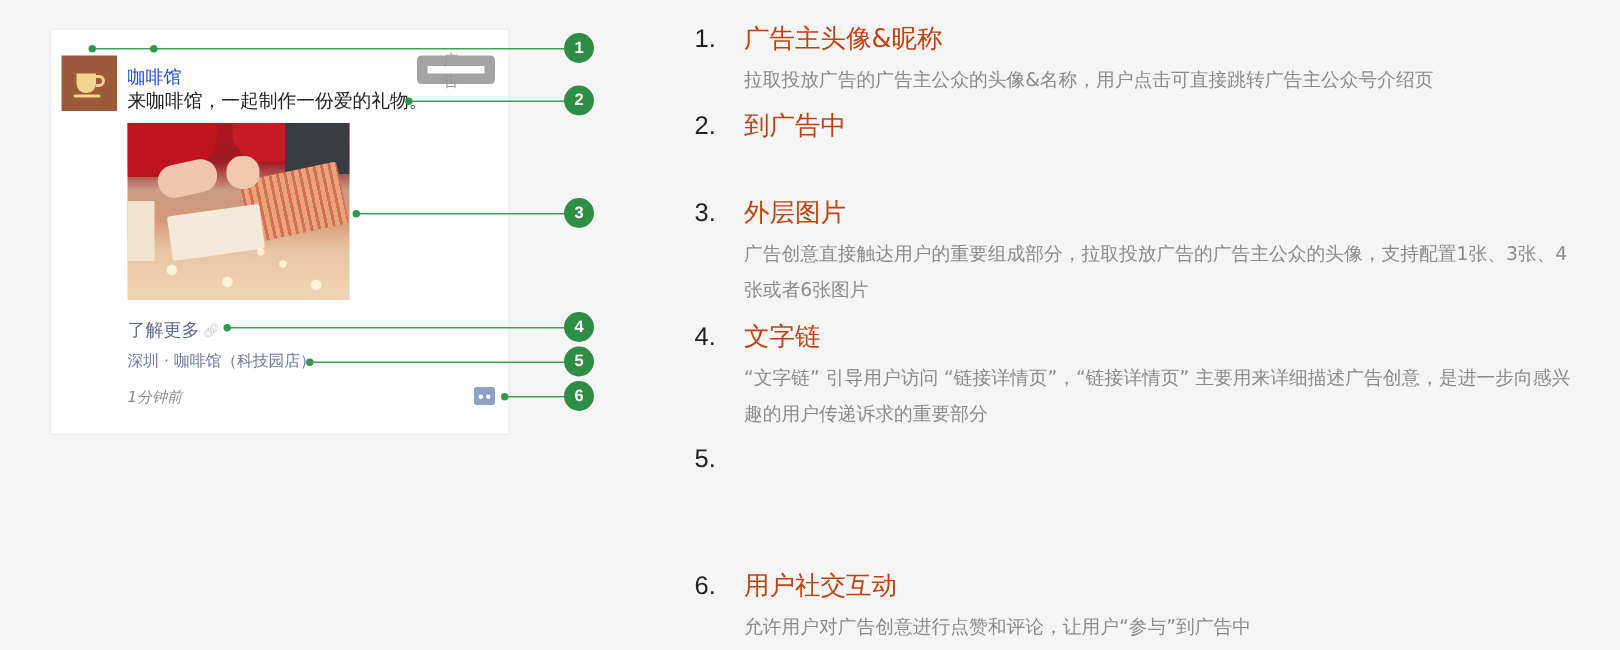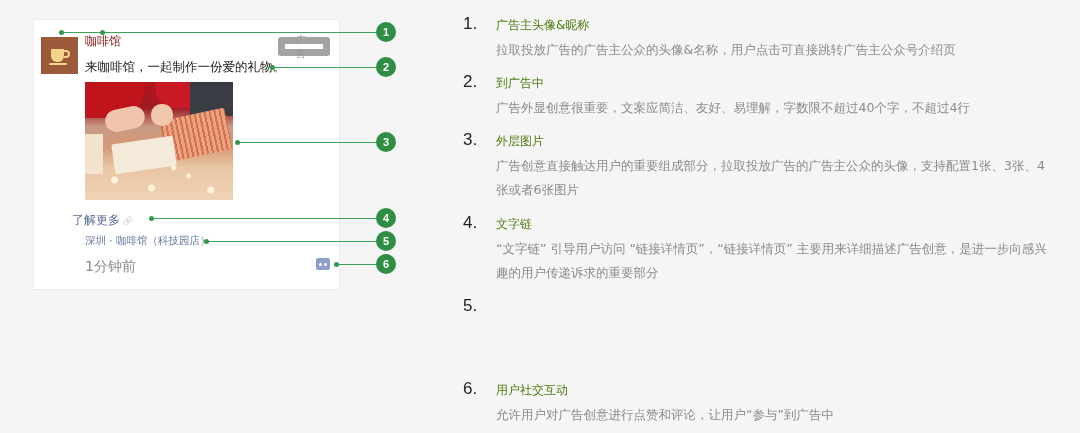--- a/index.html
+++ b/index.html
@@ -16,22 +16,22 @@
       border: 1px solid #ececec;
       border-radius: 2px;
     }
     .avatar {
       position: absolute; left: 41px; top: 37px;
       width: 37px; height: 37px;
       background: #9c5a3a;
       display: flex; align-items: center; justify-content: center;
     }
     .nickname {
-      position: absolute; left: 85px; top: 33px;
-      font-size: 12px; color: #7f1d1d;
+      position: absolute; left: 85px; top: 43px;
+      font-size: 12px; color: #1d4ed8;
     }
     .ad-tag {
       position: absolute; left: 278px; top: 37px;
       width: 52px; height: 19px;
       border: 7px solid #a3a3a3; border-radius: 3px;
       font-size: 10px; color: #9a9a9a;
       display: flex; align-items: center; justify-content: center; gap: 17px;
       background: #fff;
     }
     .ad-copy {
@@ -54,32 +54,32 @@
     .ad-image .box2 { position:absolute; left:28px; top:58px; width:62px; height:30px; background:#f4ead9; transform: rotate(-8deg); border-radius:2px; }
     .ad-image .box3 { position:absolute; left:0px; top:52px; width:18px; height:40px; background:#f2e3cf; }
     .ad-image .glow { position:absolute; left:0; top:78px; width:148px; height:40px;
       background: radial-gradient(circle at 20% 50%, #fff3d8 0 3px, transparent 4px),
                   radial-gradient(circle at 45% 70%, #fff3d8 0 3px, transparent 4px),
                   radial-gradient(circle at 70% 40%, #fff3d8 0 2px, transparent 3px),
                   radial-gradient(circle at 85% 75%, #fff3d8 0 3px, transparent 4px),
                   radial-gradient(circle at 60% 20%, #fff3d8 0 2px, transparent 3px);
     }
     .learn-more {
-      position: absolute; left: 72px; top: 212px;
+      position: absolute; left: 85px; top: 212px;
       font-size: 12px; color: #5b6b93;
       display: flex; align-items: center; gap: 2px;
     }
     .learn-more .link-icon { font-size: 9px; color: #c8c8c8; }
     .store {
       position: absolute; left: 85px; top: 234px;
       font-size: 10.5px; color: #6b7aa0;
     }
     .time {
       position: absolute; left: 85px; top: 258px;
-      font-size: 14px; color: #8a8a8a;
+      font-size: 10px; color: #8a8a8a; font-style: italic;
     }
     .comment-btn {
       position: absolute; left: 316px; top: 258px;
       width: 14px; height: 12px; background: #8da0c8; border-radius: 2px;
       display: flex; align-items: center; justify-content: center; gap: 2px;
     }
     .comment-btn span { width: 3px; height: 3px; background: #fff; border-radius: 50%; display: block; }
 
     .line { position: absolute; height: 1px; background: #3aa357; }
     .dot { position: absolute; width: 5px; height: 5px; border-radius: 50%; background: #2f9a4c; }
@@ -87,21 +87,21 @@
       position: absolute; width: 20px; height: 20px; border-radius: 50%;
       background: #2e8f44; color: #fff;
       font-size: 11px; font-weight: bold;
       display: flex; align-items: center; justify-content: center;
       font-family: "Liberation Sans", sans-serif;
     }
 
     .spec { position: absolute; left: 463px; }
     .spec-head { display: flex; align-items: baseline; }
     .spec-num { width: 33px; font-size: 17px; color: #222; font-family: "Liberation Sans", sans-serif; }
-    .spec-title { font-size: 12px; color: #4d7c0f; }
+    .spec-title { font-size: 17px; color: #c2410c; }
     .spec-desc { margin-left: 33px; font-size: 12.5px; color: #8b8b8b; line-height: 24px; margin-top: 4px; width: 560px; }
   </style>
 </head>
 <body>
 
 <div class="card"></div>
 
 <div class="avatar">
   <svg width="24" height="22" viewBox="0 0 24 22">
     <path d="M3 4 h13 v7 a6 6 0 0 1 -6 6 h-1 a6 6 0 0 1 -6 -6 z" fill="#f2d48a"></path>
@@ -181,21 +181,20 @@
     <span class="spec-title">广告主头像&amp;昵称</span>
   </div>
   <div class="spec-desc">拉取投放广告的广告主公众的头像&amp;名称，用户点击可直接跳转广告主公众号介绍页</div>
 </div>
 
 <div class="spec" style="top:72px;">
   <div class="spec-head">
     <span class="spec-num">2.</span>
     <span class="spec-title">到广告中</span>
   </div>
-  <div class="spec-desc">广告外显创意很重要，文案应简洁、友好、易理解，字数限不超过40个字，不超过4行</div>
 </div>
 
 <div class="spec" style="top:130px;">
   <div class="spec-head">
     <span class="spec-num">3.</span>
     <span class="spec-title">外层图片</span>
   </div>
   <div class="spec-desc">广告创意直接触达用户的重要组成部分，拉取投放广告的广告主公众的头像，支持配置1张、3张、4张或者6张图片</div>
 </div>
 

